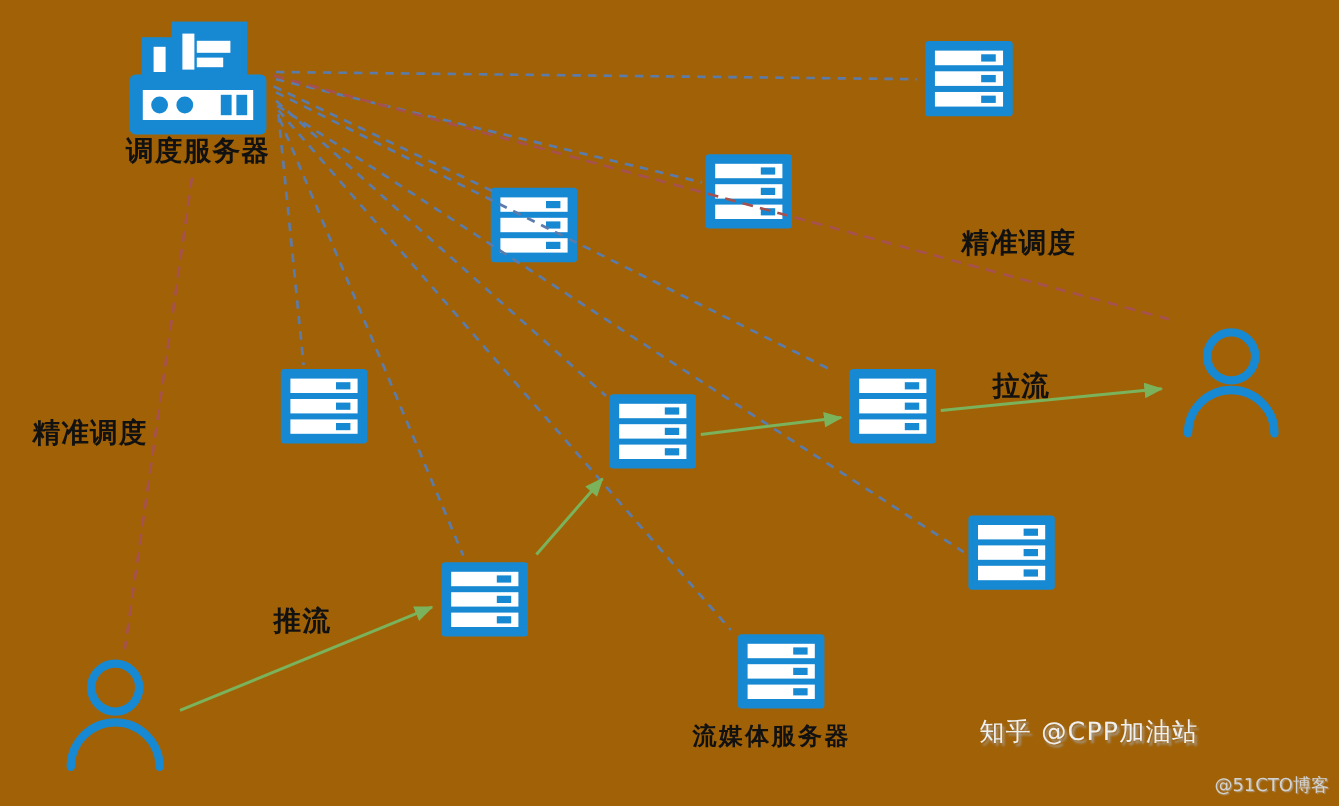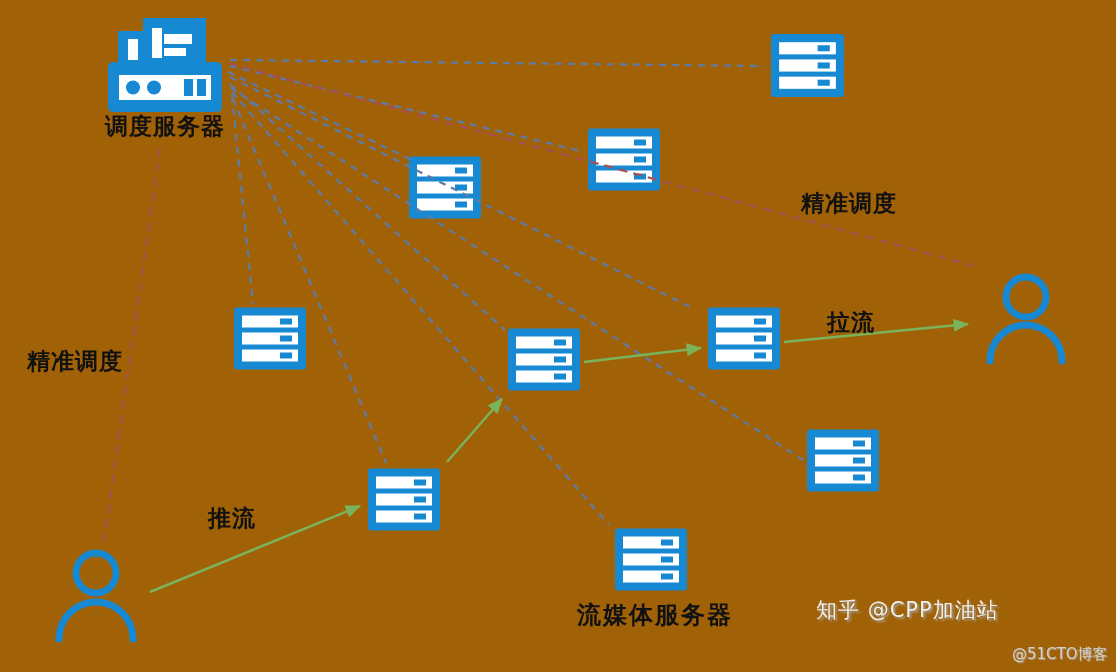--- a/index.html
+++ b/index.html
@@ -6,21 +6,21 @@
   #canvas{
     position:relative;width:1116px;height:672px;background:#a16207;overflow:hidden;
     font-family:"DejaVu Sans","Liberation Sans",sans-serif;
   }
   #diagram-svg{position:absolute;left:0;top:0;}
   .lbl{
     position:absolute;font-weight:700;font-size:23px;color:#111111;
     white-space:nowrap;letter-spacing:1px;line-height:1.1;
   }
   .lbl-center{text-align:center;}
-  .lbl-big{font-size:24px;letter-spacing:2px;}
+  .lbl-big{font-size:20px;letter-spacing:2px;}
   .wm-zhihu{
     position:absolute;left:816px;top:596px;font-size:21px;font-weight:400;
     color:#efefef;letter-spacing:1px;white-space:nowrap;
     text-shadow:2px 2px 2px rgba(165,165,165,0.85);
   }
   .wm-cto{
     position:absolute;left:1012px;top:645px;font-size:15px;font-weight:400;
     color:#d2d2d2;white-space:nowrap;text-shadow:1px 1px 1px rgba(180,180,180,0.7);
   }
 </style>
@@ -111,20 +111,20 @@
   </svg>
 
   <div class="lbl lbl-center" style="left:98px;top:114px;width:134px;">调度服务器</div>
 
   <div class="lbl" style="left:801px;top:191px;">精准调度</div>
 
   <div class="lbl" style="left:827px;top:310px;">拉流</div>
 
   <div class="lbl" style="left:27px;top:349px;">精准调度</div>
 
-  <div class="lbl" style="left:208px;top:506px;">推流</div>
+  <div class="lbl" style="left:228px;top:506px;">推流</div>
 
   <div class="lbl lbl-big" style="left:577px;top:602px;">流媒体服务器</div>
 
   <div class="wm-zhihu">知乎 @CPP加油站</div>
   <div class="wm-cto">@51CTO博客</div>
 
 </div>
 
 </body></html>

